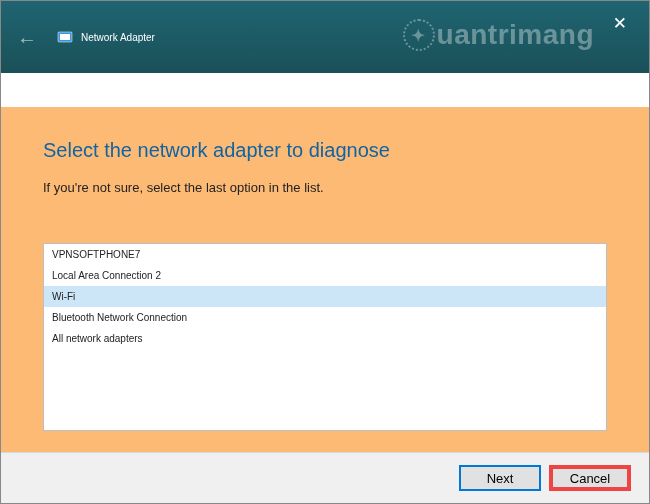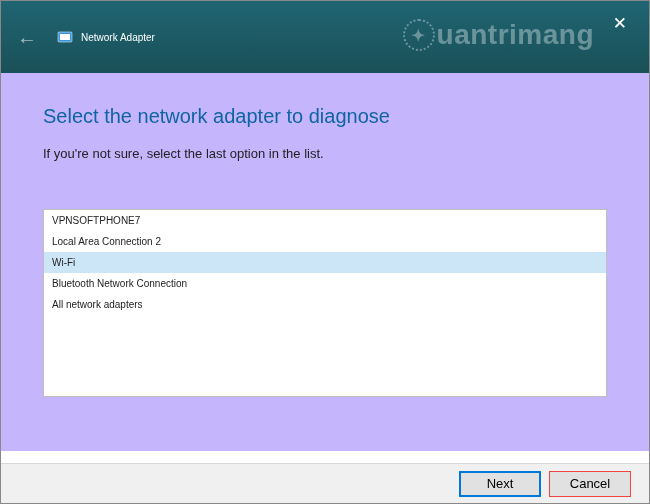--- a/index.html
+++ b/index.html
@@ -74,23 +74,24 @@
     width: 32px;
     height: 32px;
     border: 2px dotted rgba(255,255,255,0.35);
     border-radius: 50%;
     margin-right: 2px;
     display:flex;align-items:center;justify-content:center;
     font-size:16px;
   }
   .content {
     padding: 32px 42px 20px 42px;
-    background: #c4b5fd;
+    background: #fdba74;
     height: calc(100% - 72px - 52px);
     overflow: hidden;
+    margin-top: 34px;
   }
   .heading {
     color: #1064a3;
     font-size: 20px;
     font-weight: 400;
     margin-bottom: 18px;
   }
   .subtext {
     font-size: 13px;
     color: #222;
@@ -111,35 +112,35 @@
     line-height: 1.5;
   }
   .list-item.selected {
     background: #cde6f7;
   }
   .footer {
     position: absolute;
     bottom: 0;
     left: 0;
     right: 0;
-    height: 40px;
+    height: 51px;
     background: #f0f0f0;
     border-top: 1px solid #d8d8d8;
     display: flex;
     align-items: center;
     justify-content: flex-end;
     padding: 0 18px;
     gap: 8px;
   }
   .btn {
     min-width: 82px;
     height: 26px;
     font-size: 13px;
     background: #e1e1e1;
-    border: 1px solid #ef4444;
+    border: 4px solid #ef4444;
     cursor: pointer;
     font-family: inherit;
     padding: 0 10px;
   }
   .btn.primary {
     border: 1px solid #0078d7;
     box-shadow: inset 0 0 0 1px #0078d7;
     background: #e1e1e1;
   }
 </style>

